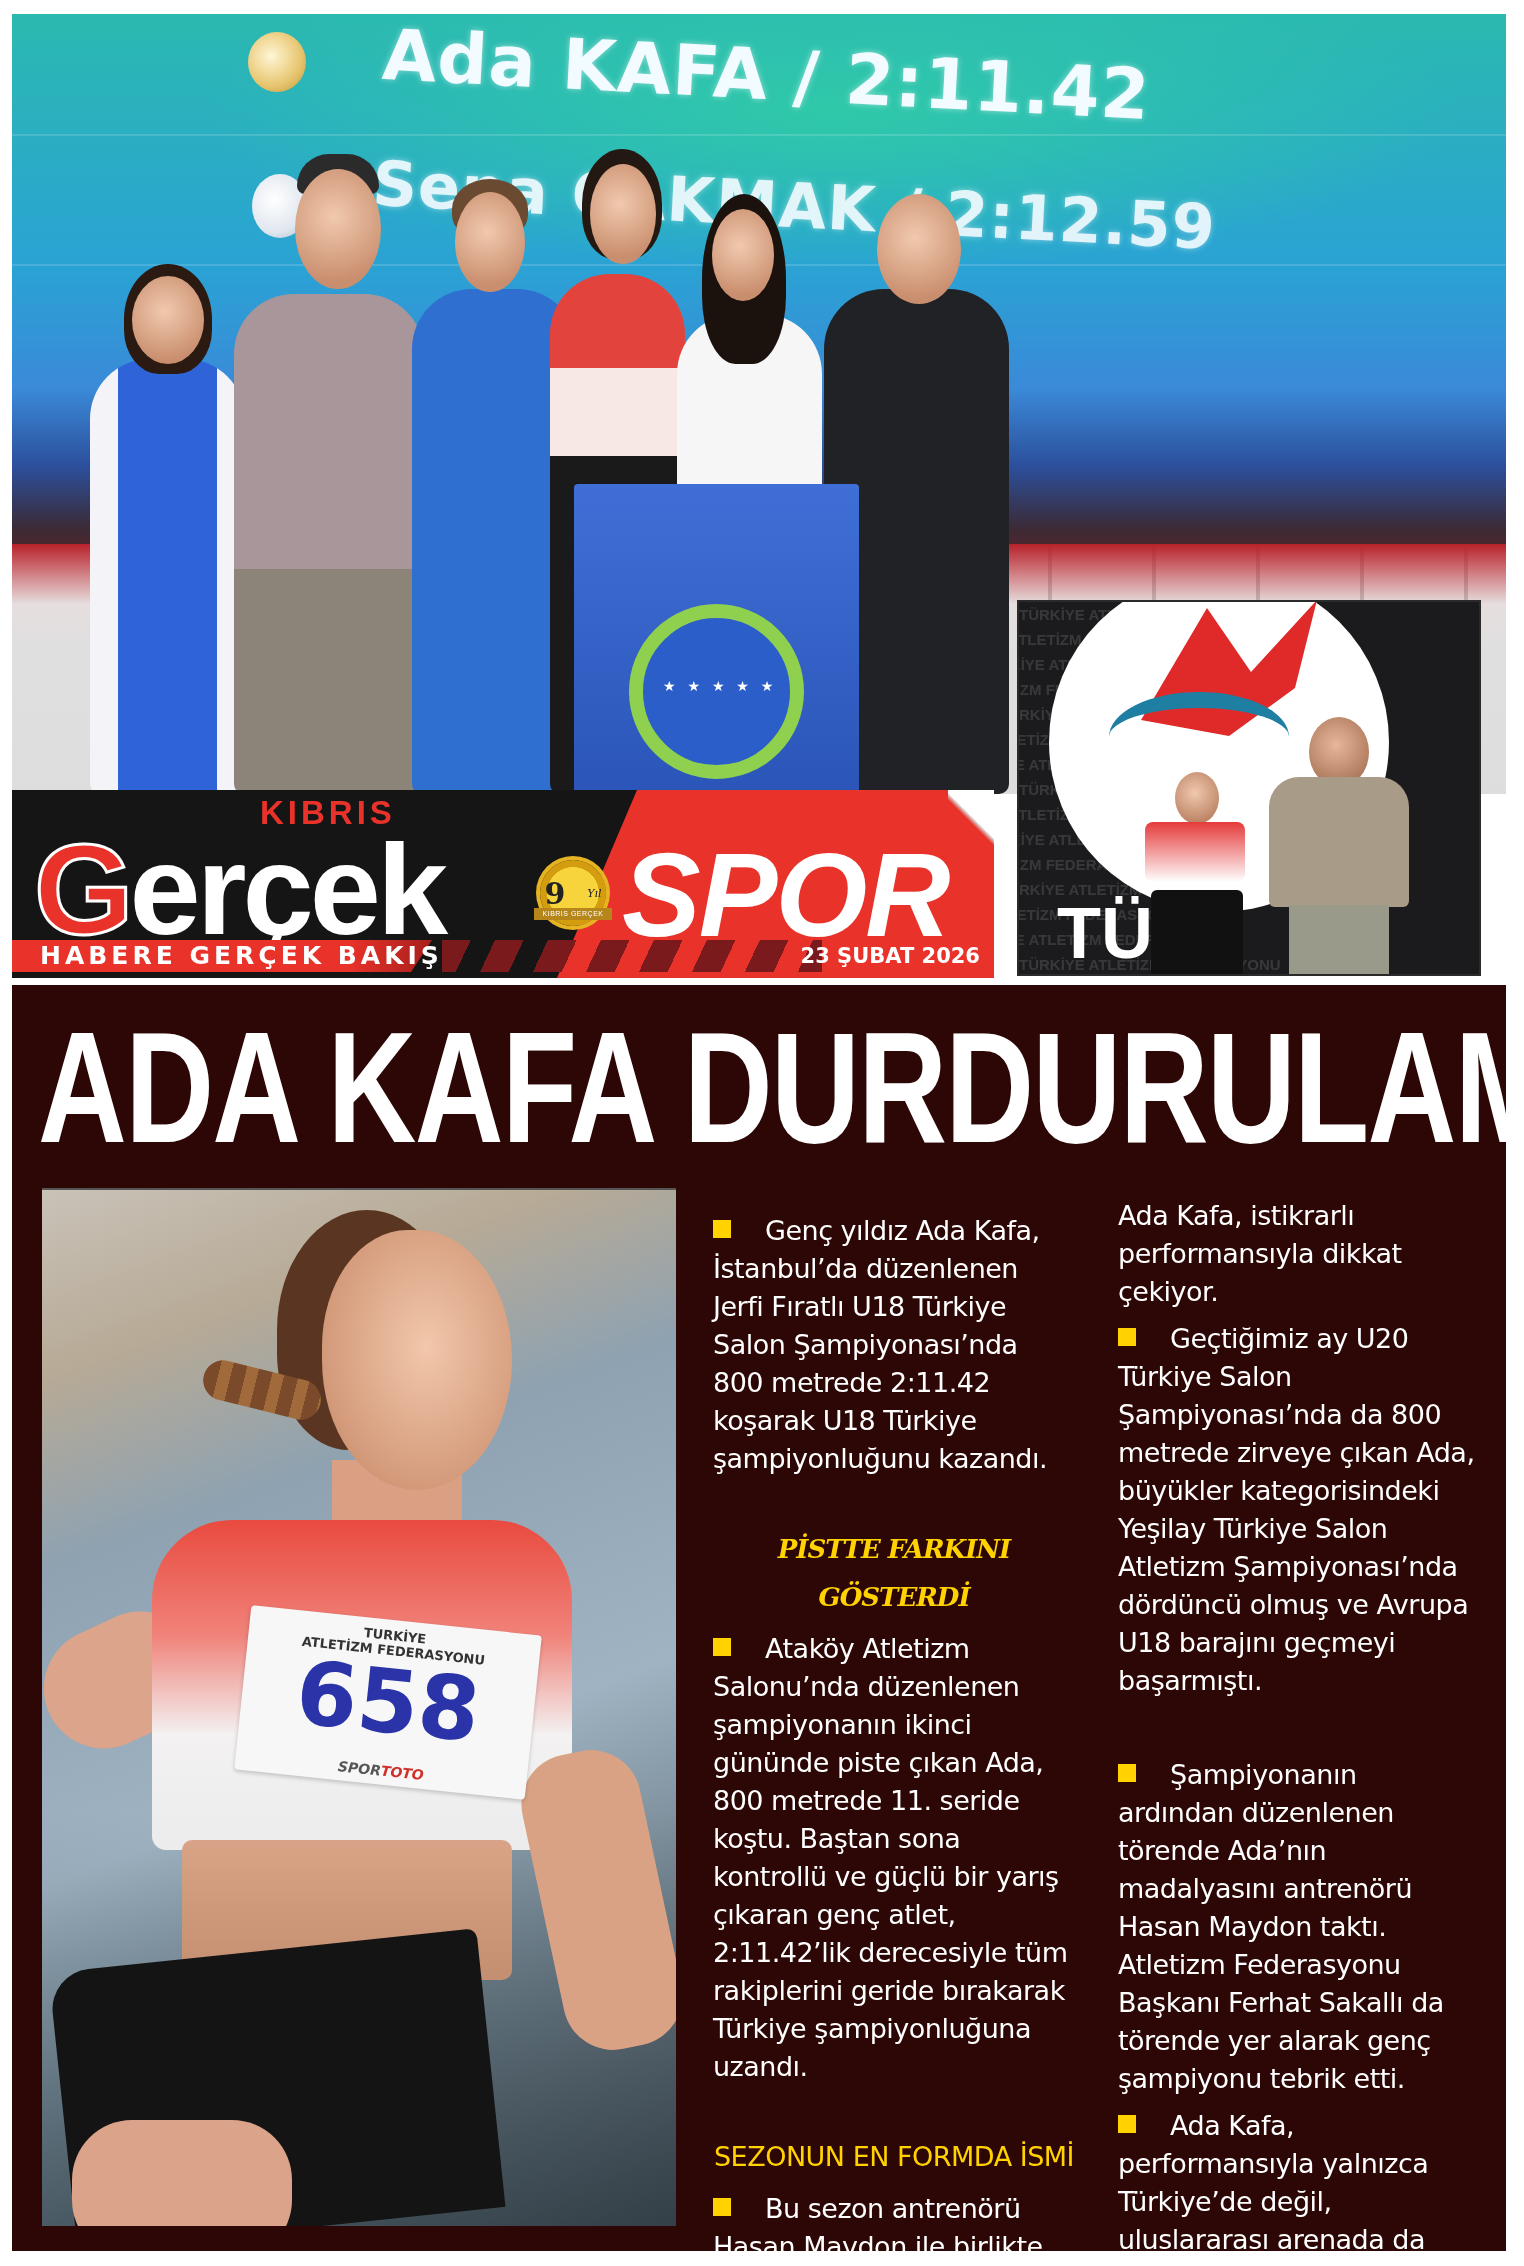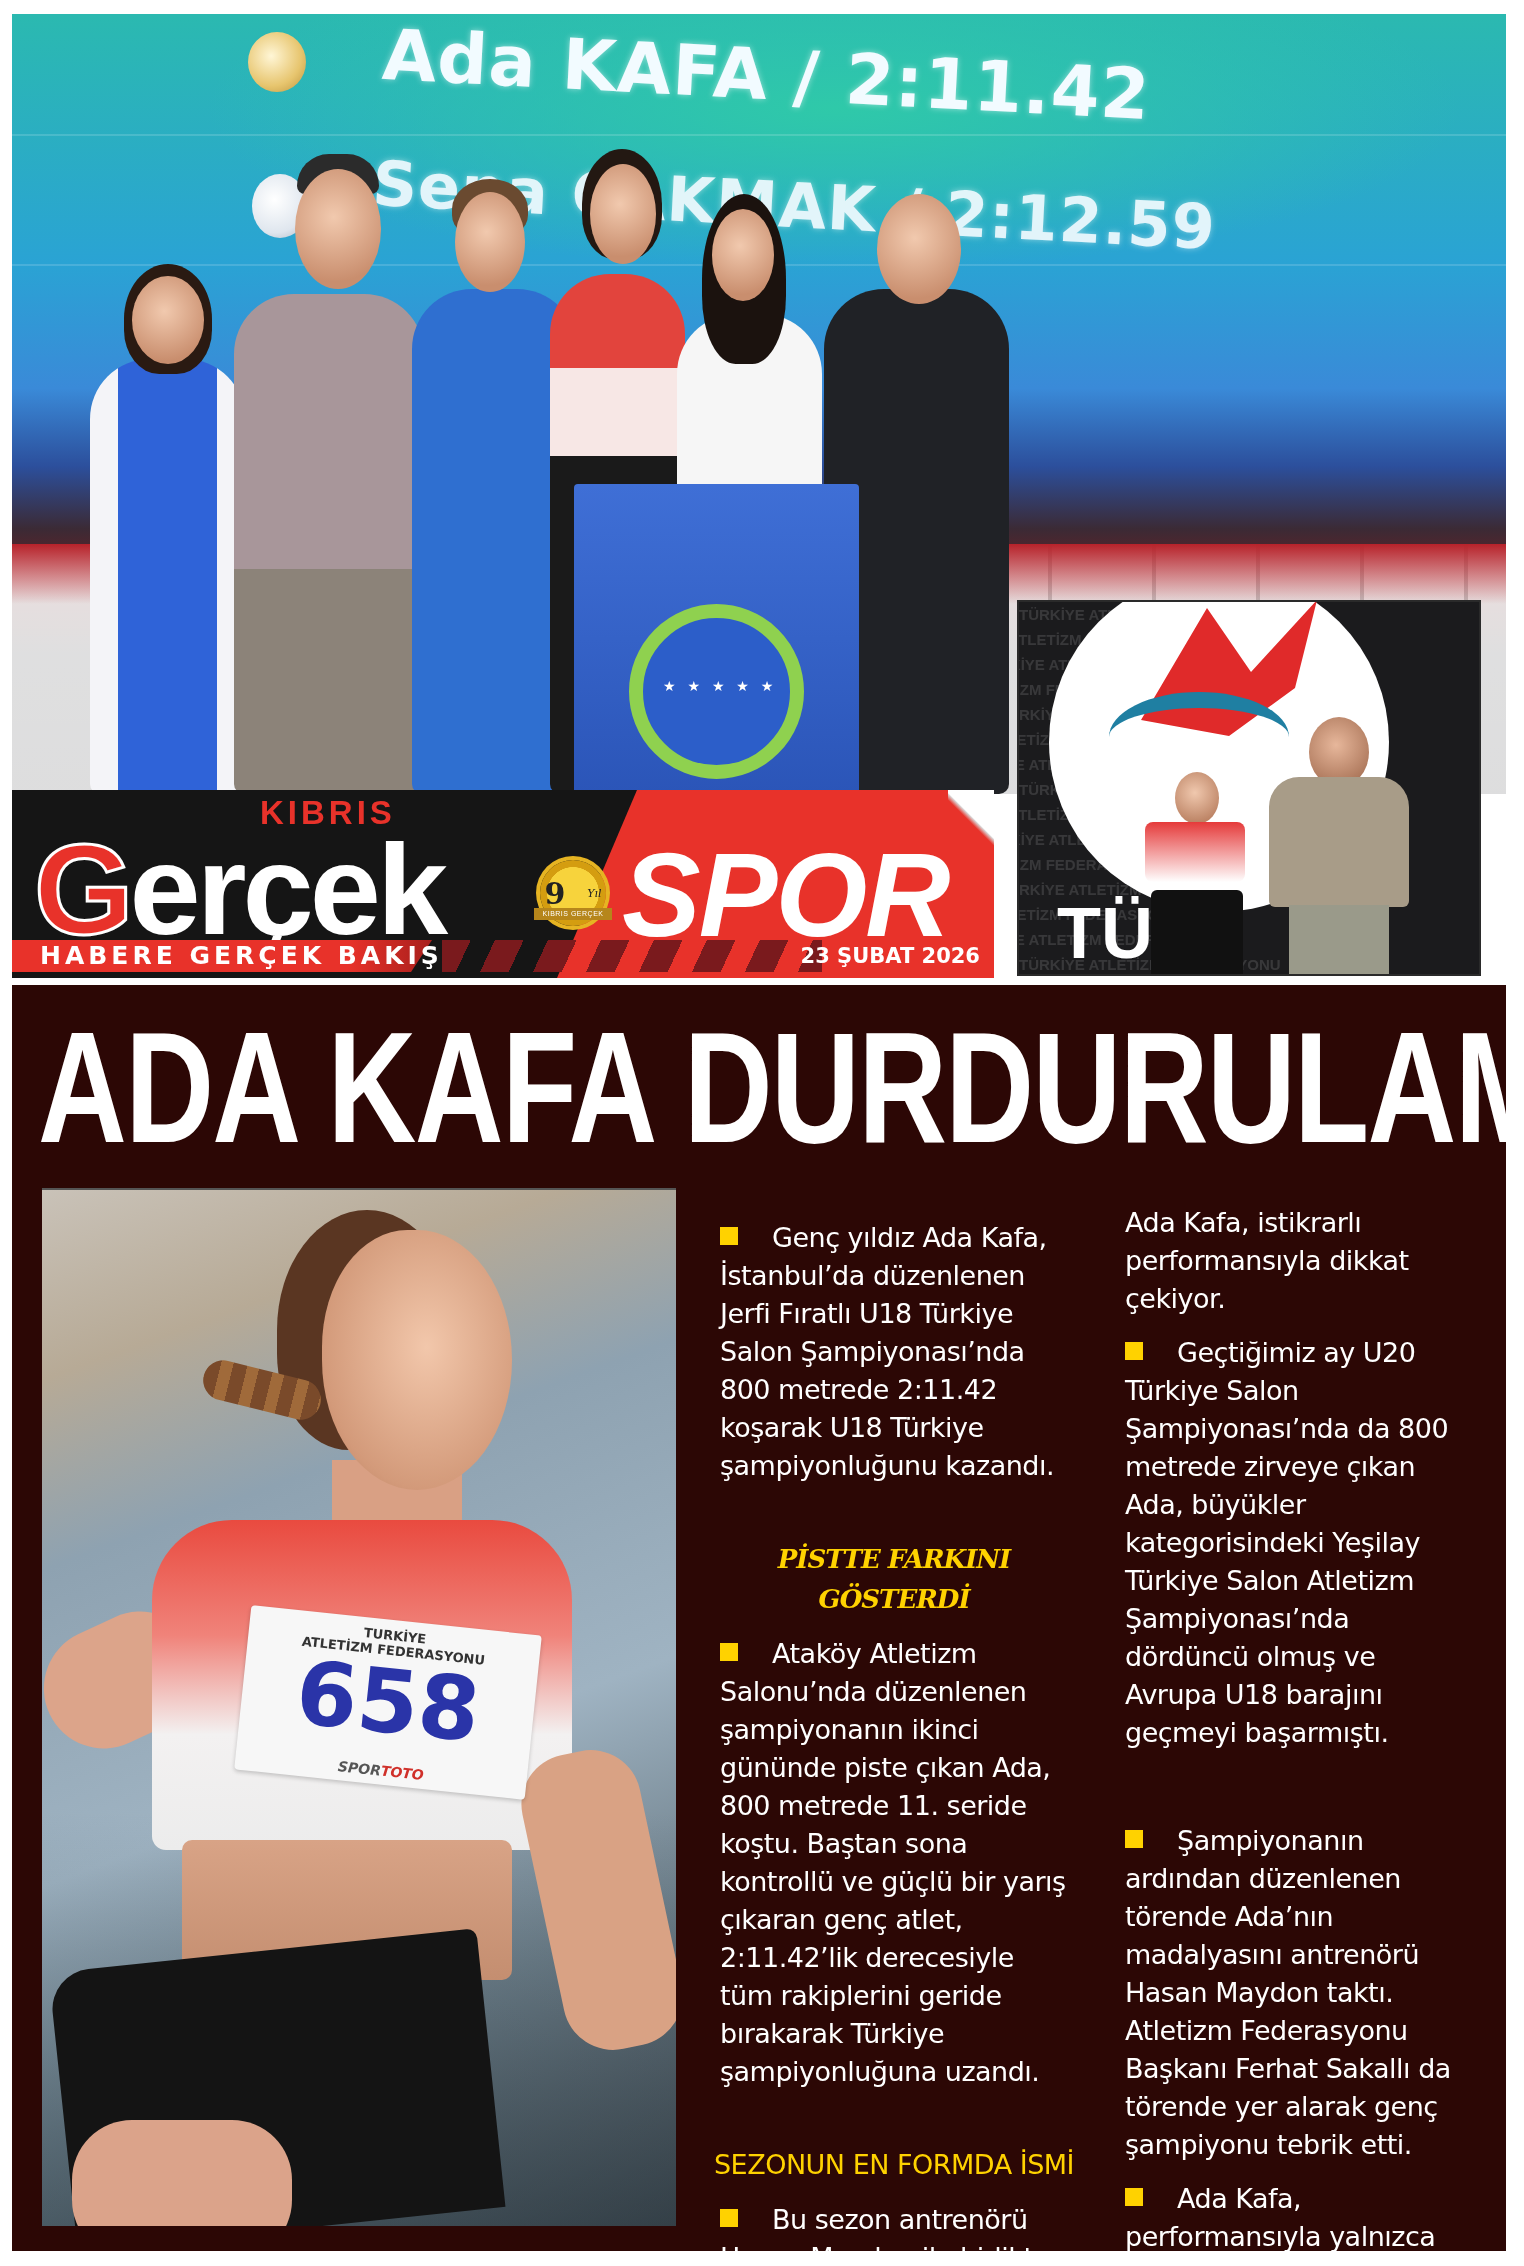--- a/index.html
+++ b/index.html
@@ -80,23 +80,23 @@
   .athlete .bib .num { position:absolute; left:0; right:0; top:36px; text-align:center; font-size:88px; font-weight:bold; color:#2a34a8; line-height:92px; font-family:"DejaVu Sans", sans-serif; }
   .athlete .bib .sponsor { position:absolute; left:0; right:0; bottom:6px; text-align:center; font-size:14px; font-weight:bold; color:#555; font-style:italic; font-family:"DejaVu Sans", sans-serif; }
   .athlete .bib .sponsor b { color:#d0302a; }
   .athlete .midriff { position:absolute; left:140px; top:650px; width:330px; height:140px; background:linear-gradient(180deg,#d8a386,#c48e70); border-radius:10px; }
   .athlete .shorts { position:absolute; left:20px; top:760px; width:430px; height:280px; background:#141414; border-radius:40px 10px 0 0; transform:rotate(-6deg); }
   .athlete .leg { position:absolute; left:30px; top:930px; width:220px; height:140px; background:#dba38a; border-radius:60px; }
 
   .col { position:absolute; top:218px; width:380px; color:#ffffff; font-family:"DejaVu Sans", sans-serif; font-size:27px; line-height:38px; letter-spacing:-0.5px; }
   .col1 { left:692px; }
   .col2 { left:1097px; top:203px; }
-  .col p { margin:16px; }
+  .col p { margin:9px; }
   .col .bullet { display:inline-block; width:18px; height:18px; background:#ffd200; margin-right:34px; vertical-align:2px; }
-  .col h3 { margin:0; text-align:center; color:#ffd200; font-family:"DejaVu Serif", serif; font-style:italic; font-weight:bold; font-size:26px; line-height:40px; letter-spacing:-1px; }
+  .col h3 { margin:0; text-align:center; color:#ffd200; font-family:"DejaVu Serif", serif; font-style:italic; font-weight:bold; font-size:26px; line-height:48px; letter-spacing:-1px; }
   .col h3.plain { font-family:"DejaVu Sans", sans-serif; font-style:normal; font-weight:normal; font-size:27px; letter-spacing:-0.5px; }
   .gap { height:38px; }
 </style>
 </head>
 <body>
 
 <div class="hero">
   <div class="screen-line" style="top:120px"></div>
   <div class="screen-line" style="top:250px"></div>
   <div class="medal m1"></div>

